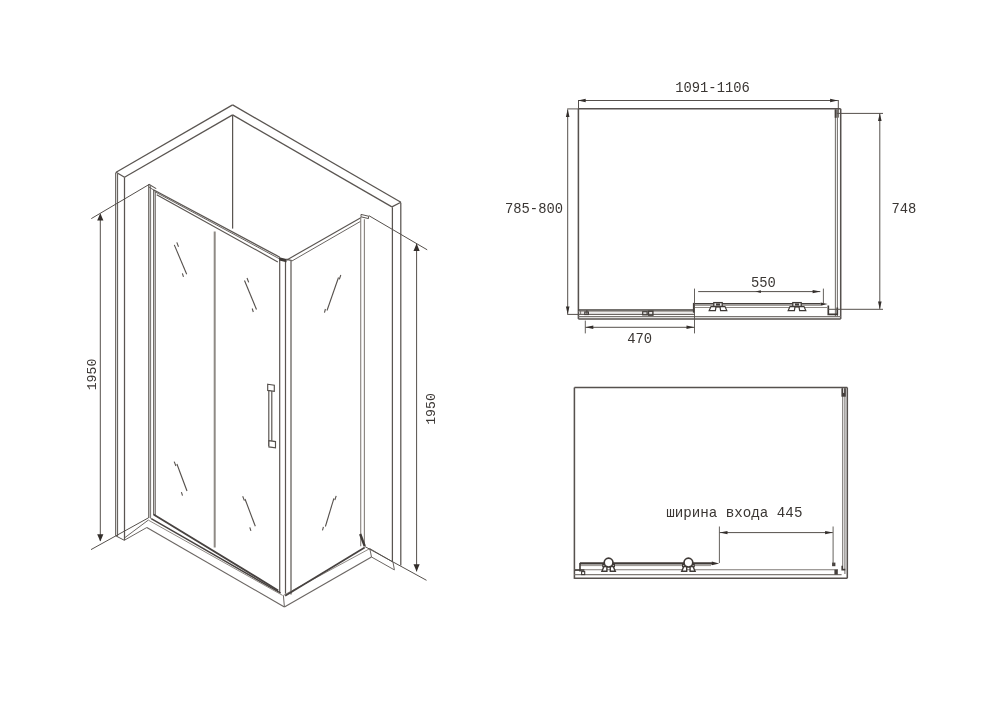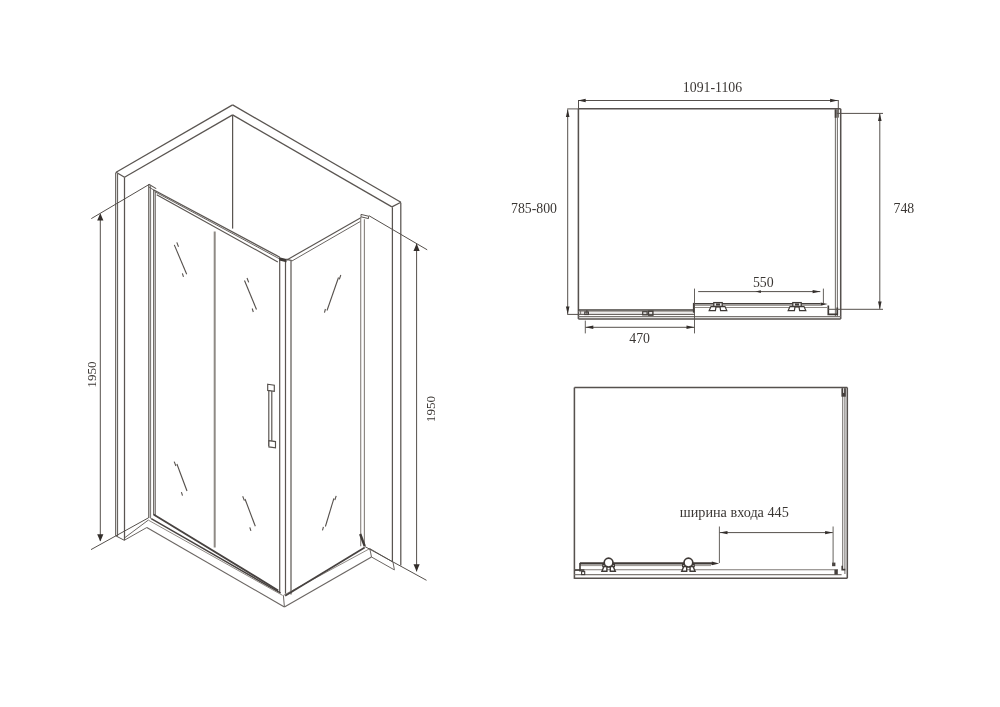--- a/index.html
+++ b/index.html
@@ -1,16 +1,16 @@
 <!DOCTYPE html>
 <html><head>
 <meta charset="utf-8">
 <style>
 html,body{margin:0;padding:0;background:#ffffff;}
-#c{position:relative;width:1000px;height:707px;overflow:hidden;font-family:Liberation Serif, serif;}
+#c{position:relative;width:1000px;height:707px;overflow:hidden;font-family:Liberation Mono, monospace;}
 svg{position:absolute;left:0;top:0;display:block;}
 text{fill:#3a3633;}
 </style>
 </head>
 <body>
 <div id="c">
 <svg width="1000" height="707" viewBox="0 0 1000 707" fill="none">
 
 <g stroke="#5a5551" stroke-width="1.25">
 <path d="M116.1,172.2 L232.6,104.9"></path>

